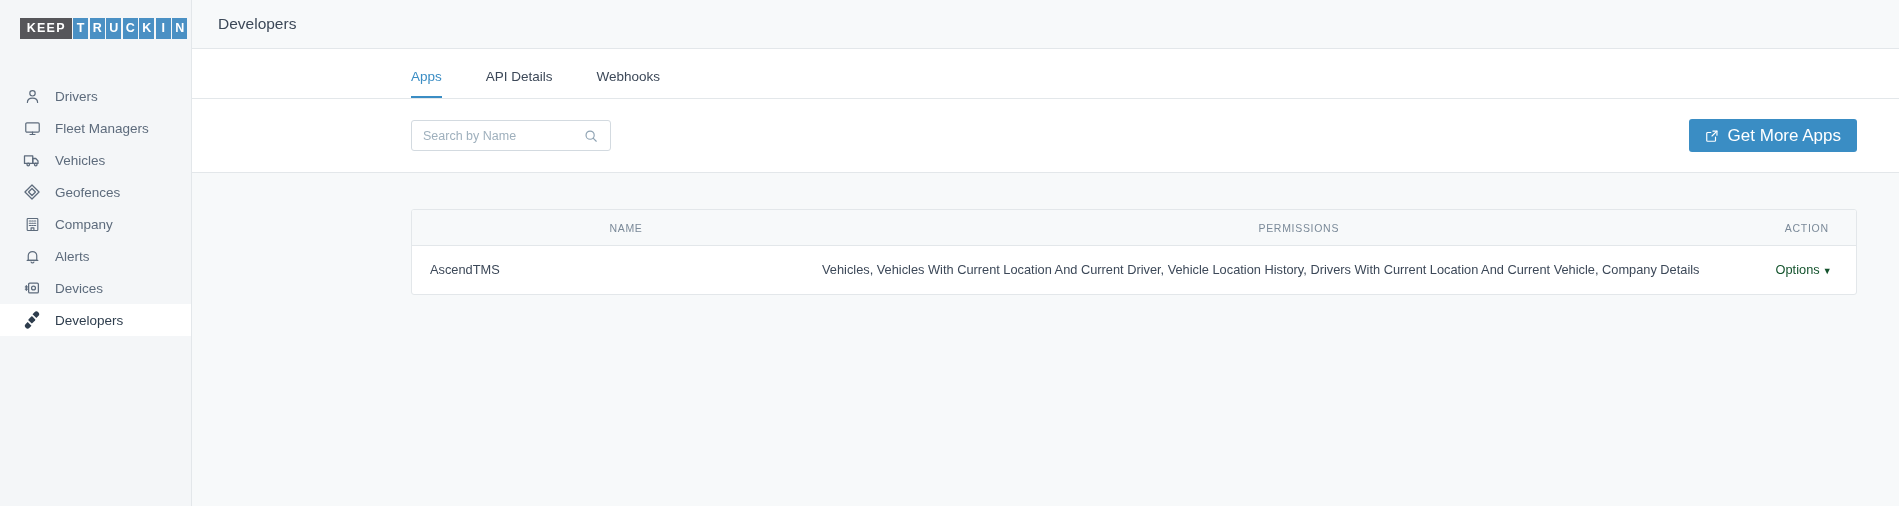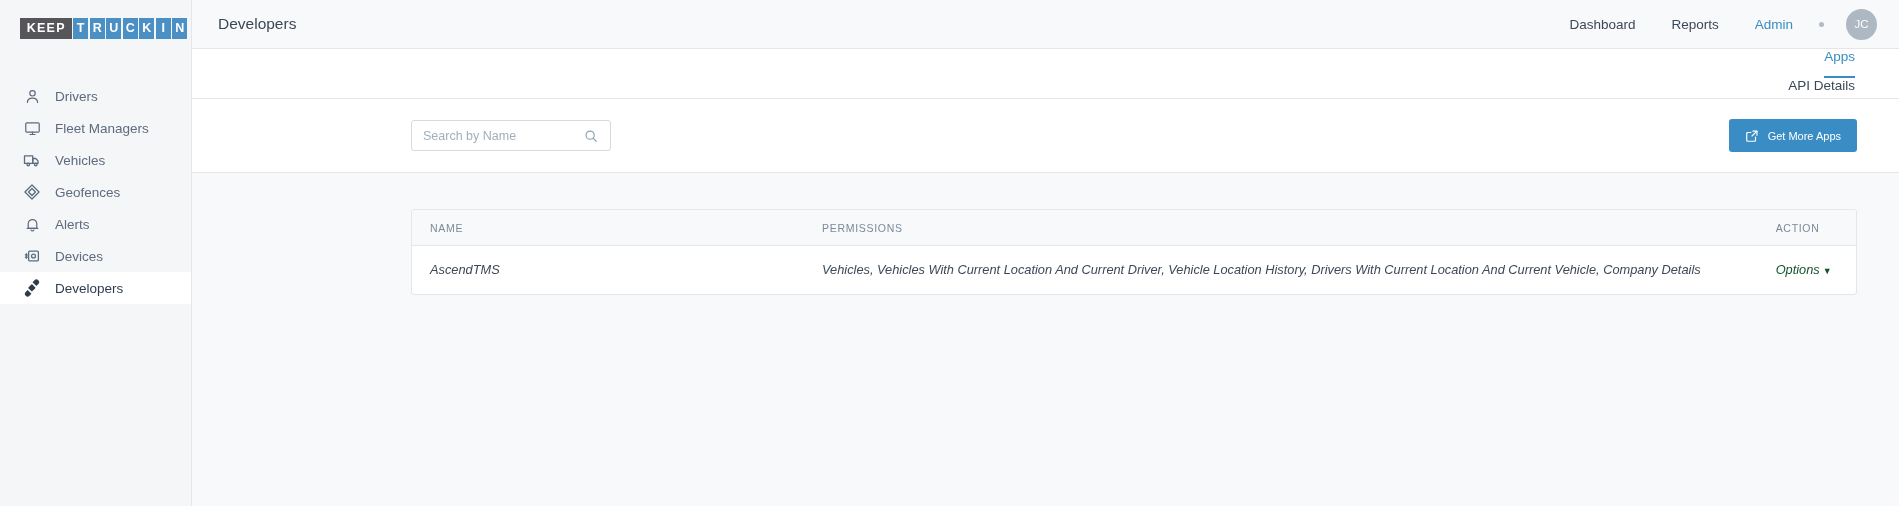--- a/index.html
+++ b/index.html
@@ -81,21 +81,20 @@
     font-size: 11.5px; margin-left: 22px;
     display: flex; align-items: center; justify-content: center;
     cursor: pointer;
   }
 
   .tabsbar {
     height: 50px; min-height: 50px; background: #ffffff;
     border-bottom: 1px solid #e3e7ea;
     display: flex; align-items: flex-end;
     padding-left: 219px;
-    flex-direction: column;
   }
   .tab {
     font-size: 13.5px; color: #3c4858;
     padding: 0 0 12px 0; margin-right: 44px;
     border-bottom: 2px solid transparent;
     cursor: pointer;
   }
   .tab.active { color: #3a8dc4; border-bottom-color: #3a8dc4; }
 
   .toolbar {
@@ -116,39 +115,39 @@
     font-family: "Liberation Sans", sans-serif;
     background: transparent;
   }
   .search-box input::placeholder { color: #9fb0bd; }
   .search-icon { color: #8fa3b3; display: flex; }
 
   .btn-primary {
     margin-left: auto;
     height: 33px; background: #3a8dc4; color: #ffffff;
     border: none; border-radius: 3px;
-    font-size: 11px; font-family: "Liberation Sans", sans-serif;
+    font-size: 17px; font-family: "Liberation Sans", sans-serif;
     display: flex; align-items: center; gap: 9px;
     padding: 0 16px; cursor: pointer;
   }
 
   .content { flex: 1; background: #f7f9fa; padding: 36px 42px 0 219px; }
   .table-card {
     background: #ffffff;
     border: 1px solid #e3e7ea; border-radius: 3px;
     overflow: hidden;
   }
   .table { width: 100%; border-collapse: collapse; }
   .table thead tr { background: #f7f9fa; border-bottom: 1px solid #e3e7ea; }
   .table th {
-    text-align: left; font-size: 10.5px; font-weight: normal;
+    text-align: center; font-size: 10.5px; font-weight: normal;
     letter-spacing: 0.7px; color: #7b8a99;
     padding: 12px 0 11px 0; text-transform: uppercase;
   }
-  .table td { font-size: 12.8px; color: #3c4858; padding: 16px 0 17px 0; font-style: italic; }
+  .table td { font-size: 12.8px; color: #3c4858; padding: 16px 0 17px 0; }
   .col-name { padding-left: 18px !important; width: 410px; }
   .col-perm { width: auto; }
   .col-action { text-align: left; padding-right: 18px !important; }
   .options-link { color: #14532d; font-size: 12.8px; cursor: pointer; white-space: nowrap; }
   .caret { font-size: 9px; margin-left: 3px; }
 </style>
 </head>
 <body>
 
 <div class="app">
@@ -207,20 +206,30 @@
       <div class="nav-item">
         <span class="ico">
           <svg width="18" height="18" viewBox="0 0 24 24" fill="none" stroke="currentColor" stroke-width="1.7" stroke-linejoin="round">
             <path d="M12 2.6 21.4 12 12 21.4 2.6 12z"></path>
               <path d="M12 7.4 16.6 12 12 16.6 7.4 12z"></path>
           </svg>
         </span>
         <span>Geofences</span>
       </div>
 
+      <div class="nav-item">
+        <span class="ico">
+          <svg width="17" height="17" viewBox="0 0 24 24" fill="none" stroke="currentColor" stroke-width="1.6" stroke-linecap="round" stroke-linejoin="round">
+            <rect x="4.5" y="3.5" width="15" height="17" rx="1"></rect>
+            <path d="M7.5 7h2M11 7h2M14.5 7h2M7.5 10.2h2M11 10.2h2M14.5 10.2h2M7.5 13.4h2M11 13.4h2M14.5 13.4h2"></path>
+            <path d="M10 20.5v-3.8h4v3.8"></path>
+          </svg>
+        </span>
+        <span>Company</span>
+      </div>
 
       <div class="nav-item">
         <span class="ico">
           <svg width="17" height="17" viewBox="0 0 24 24" fill="none" stroke="currentColor" stroke-width="1.7" stroke-linecap="round" stroke-linejoin="round">
             <path d="M6 17.5V11a6 6 0 0 1 12 0v6.5z"></path>
               <path d="M4.5 17.5h15"></path>
             <path d="M10 19.8a2.2 2.2 0 0 0 4 0"></path>
           </svg>
         </span>
         <span>Alerts</span>
@@ -248,27 +257,20 @@
         <span>Developers</span>
       </div>
 
     </div>
   </div>
 
   <div class="main">
 
     <div class="topbar">
       <div class="page-title">Developers</div>
-      <div class="topnav">
-        <a>Dashboard</a>
-        <a>Reports</a>
-        <a class="active">Admin</a>
-        <span class="dot"></span>
-        <div class="avatar">JC</div>
-      </div>
     </div>
 
     <div class="tabsbar">
       <div class="tab active">Apps</div>
       <div class="tab">API Details</div>
       <div class="tab">Webhooks</div>
     </div>
 
     <div class="toolbar">
       <div class="search-box">

